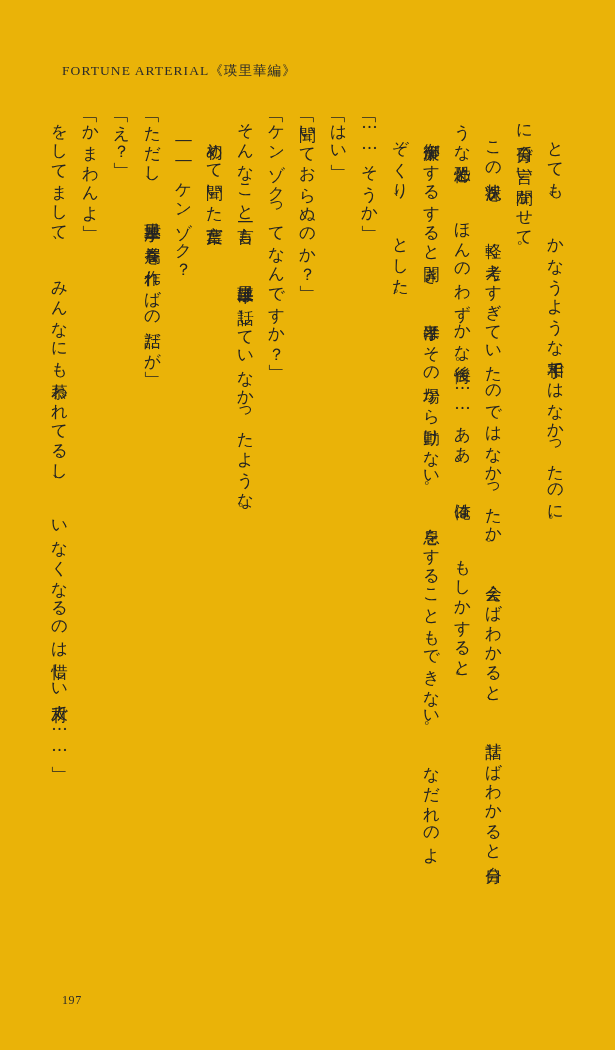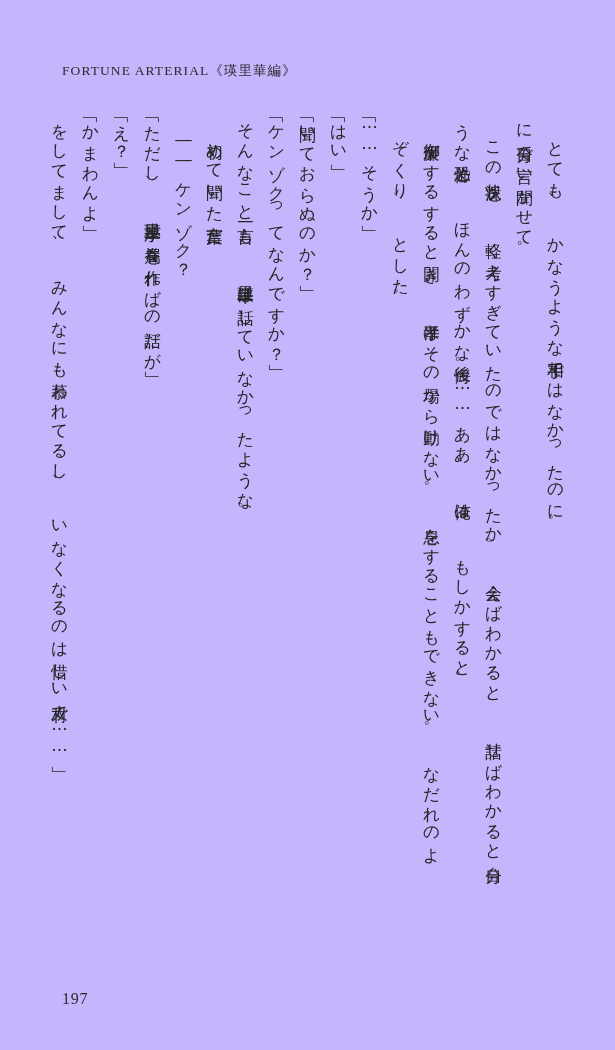--- a/index.html
+++ b/index.html
@@ -12,21 +12,21 @@
     height: 1050px;
     position: relative;
     font-family: "Liberation Serif", "DejaVu Serif", serif;
     color: #1a1a1a;
     overflow: hidden;
   }
 
   .page {
     position: absolute;
     inset: 0;
-    background: #c4b5fd;
+    background: #eab308;
     padding-left: 41px;
   }
 
   
   .header {
     position: absolute;
     top: 62px;
     left: 62px;
     font-size: 13.5px;
     letter-spacing: 0.08em;
@@ -61,21 +61,21 @@
     font-family: "DejaVu Serif", "Liberation Serif", serif;
   }
 
   
   .indent-1 { padding-top: 18px; }
 
   .folio {
     position: absolute;
     left: 62px;
     bottom: 42px;
-    font-size: 16px;
+    font-size: 12px;
     letter-spacing: 0.05em;
     color: #2b2b2b;
     font-family: "Liberation Serif", "DejaVu Serif", serif;
     text-align: right;
   }
 </style>
 </head>
 <body>
 
 <div class="page">

